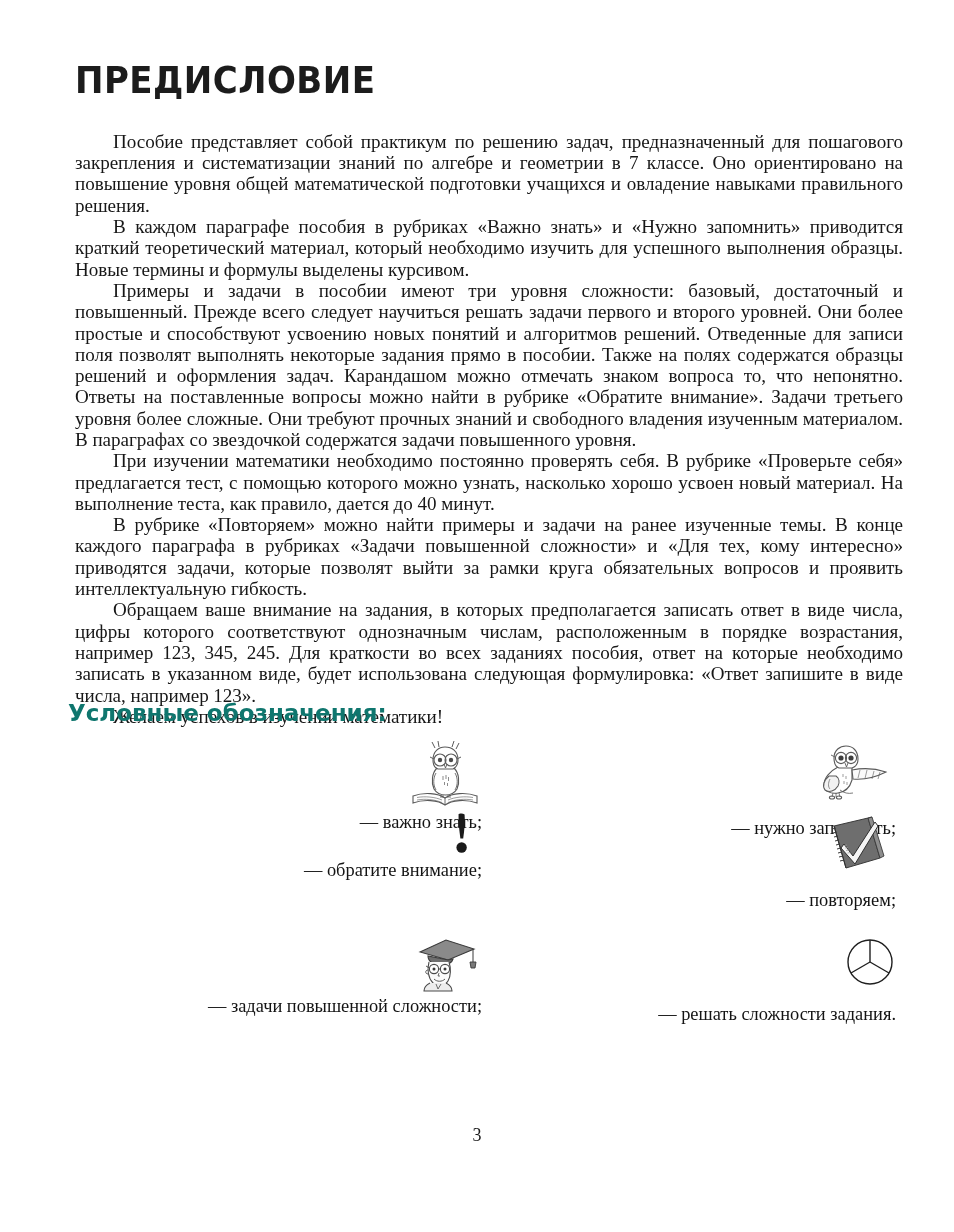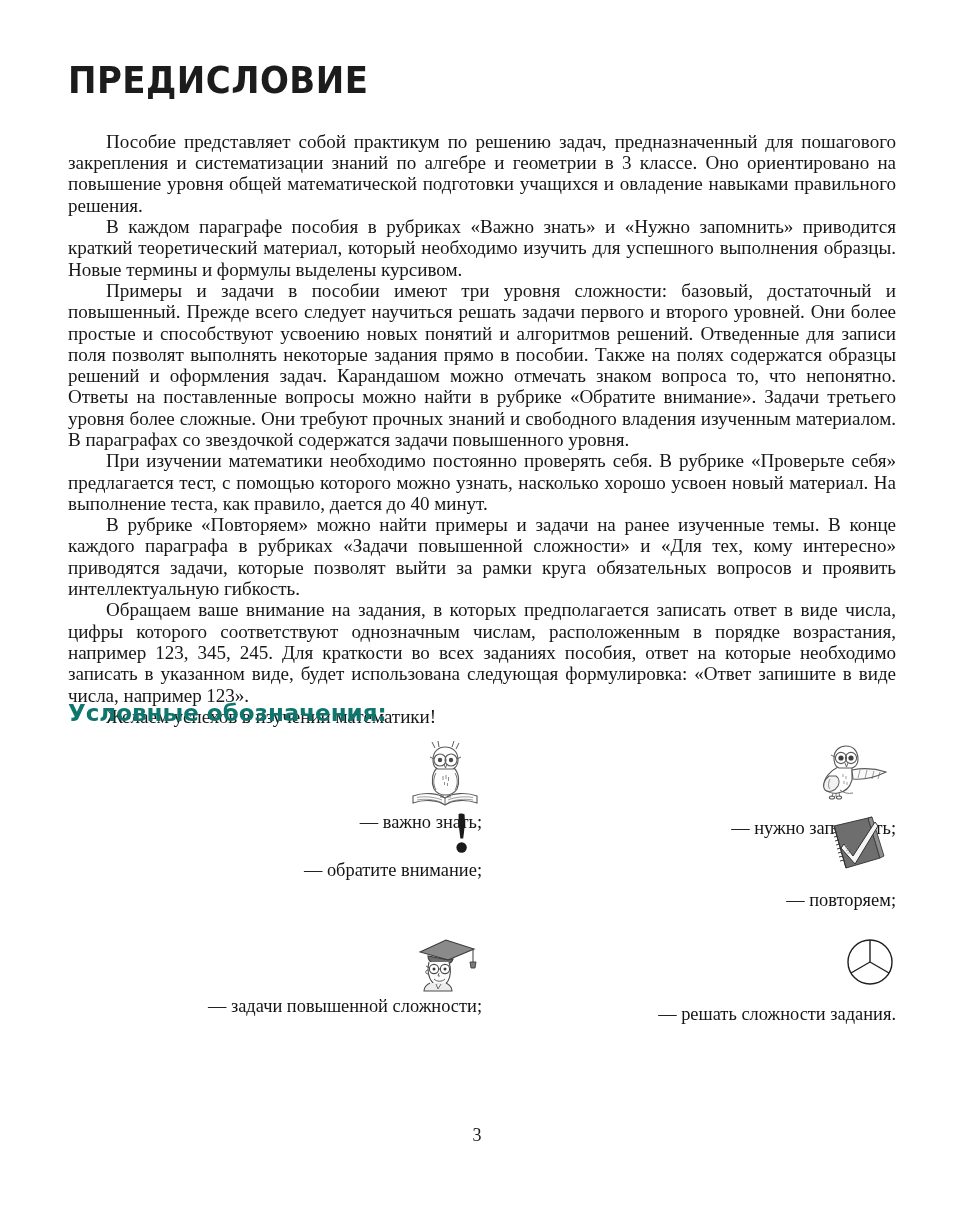--- a/index.html
+++ b/index.html
@@ -16,21 +16,21 @@
     overflow: hidden;
   }
   .page {
     position: absolute;
     left: 0; top: 0;
     width: 954px;
     height: 1232px;
   }
   .content {
     position: absolute;
-    left: 68px;
+    left: 75px;
     top: 62px;
     width: 828px;
   }
 
   
   .page-title {
     font-family: "DejaVu Sans", "Liberation Sans", sans-serif;
     font-weight: bold;
     font-size: 37px;
     letter-spacing: 0.5px;
@@ -120,21 +120,21 @@
 </head>
 <body>
 
 <div class="page">
 
   <div class="content">
 
     <h1 class="page-title">ПРЕДИСЛОВИЕ</h1>
 
     <div class="body-text">
-      <p class="para">Пособие представляет собой практикум по решению задач, предназначенный для пошагового закрепления и систематизации знаний по алгебре и геометрии в 3 классе. Оно ориентировано на повышение уровня общей математической подготовки учащихся и овладение навыками правильного решения.</p>
+      <p class="para">Пособие представляет собой практикум по решению задач, предназначенный для пошагового закрепления и систематизации знаний по алгебре и геометрии в 7 классе. Оно ориентировано на повышение уровня общей математической подготовки учащихся и овладение навыками правильного решения.</p>
       <p class="para">В каждом параграфе пособия в рубриках «Важно знать» и «Нужно запомнить» приводится краткий теоретический материал, который необходимо изучить для успешного выполнения образцы. Новые термины и формулы выделены курсивом.</p>
       <p class="para">Примеры и задачи в пособии имеют три уровня сложности: базовый, достаточный и повышенный. Прежде всего следует научиться решать задачи первого и второго уровней. Они более простые и способствуют усвоению новых понятий и алгоритмов решений. Отведенные для записи поля позволят выполнять некоторые задания прямо в пособии. Также на полях содержатся образцы решений и оформления задач. Карандашом можно отмечать знаком вопроса то, что непонятно. Ответы на поставленные вопросы можно найти в рубрике «Обратите внимание». Задачи третьего уровня более сложные. Они требуют прочных знаний и свободного владения изученным материалом. В параграфах со звездочкой содержатся задачи повышенного уровня.</p>
       <p class="para">При изучении математики необходимо постоянно проверять себя. В рубрике «Проверьте себя» предлагается тест, с помощью которого можно узнать, насколько хорошо усвоен новый материал. На выполнение теста, как правило, дается до 40 минут.</p>
       <p class="para">В рубрике «Повторяем» можно найти примеры и задачи на ранее изученные темы. В конце каждого параграфа в рубриках «Задачи повышенной сложности» и «Для тех, кому интересно» приводятся задачи, которые позволят выйти за рамки круга обязательных вопросов и проявить интеллектуальную гибкость.</p>
       <p class="para">Обращаем ваше внимание на задания, в которых предполагается записать ответ в виде числа, цифры которого соответствуют однозначным числам, расположенным в порядке возрастания, например 123, 345, 245. Для краткости во всех заданиях пособия, ответ на которые необходимо записать в указанном виде, будет использована следующая формулировка: «Ответ запишите в виде числа, например 123».</p>
       <p class="para">Желаем успехов в изучении математики!</p>
     </div>
   </div>
 
   <div class="legend">

